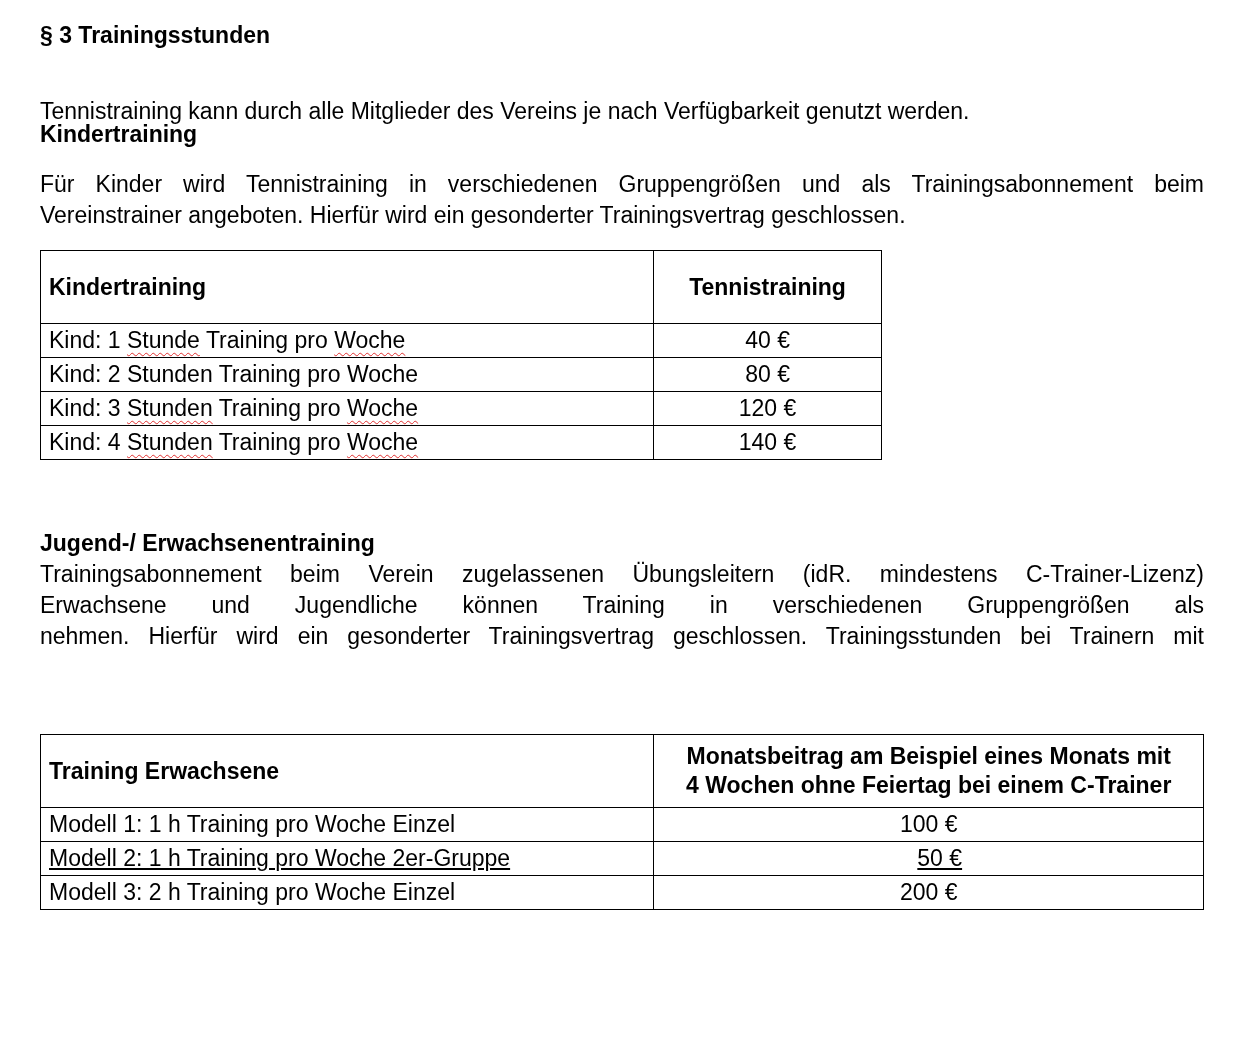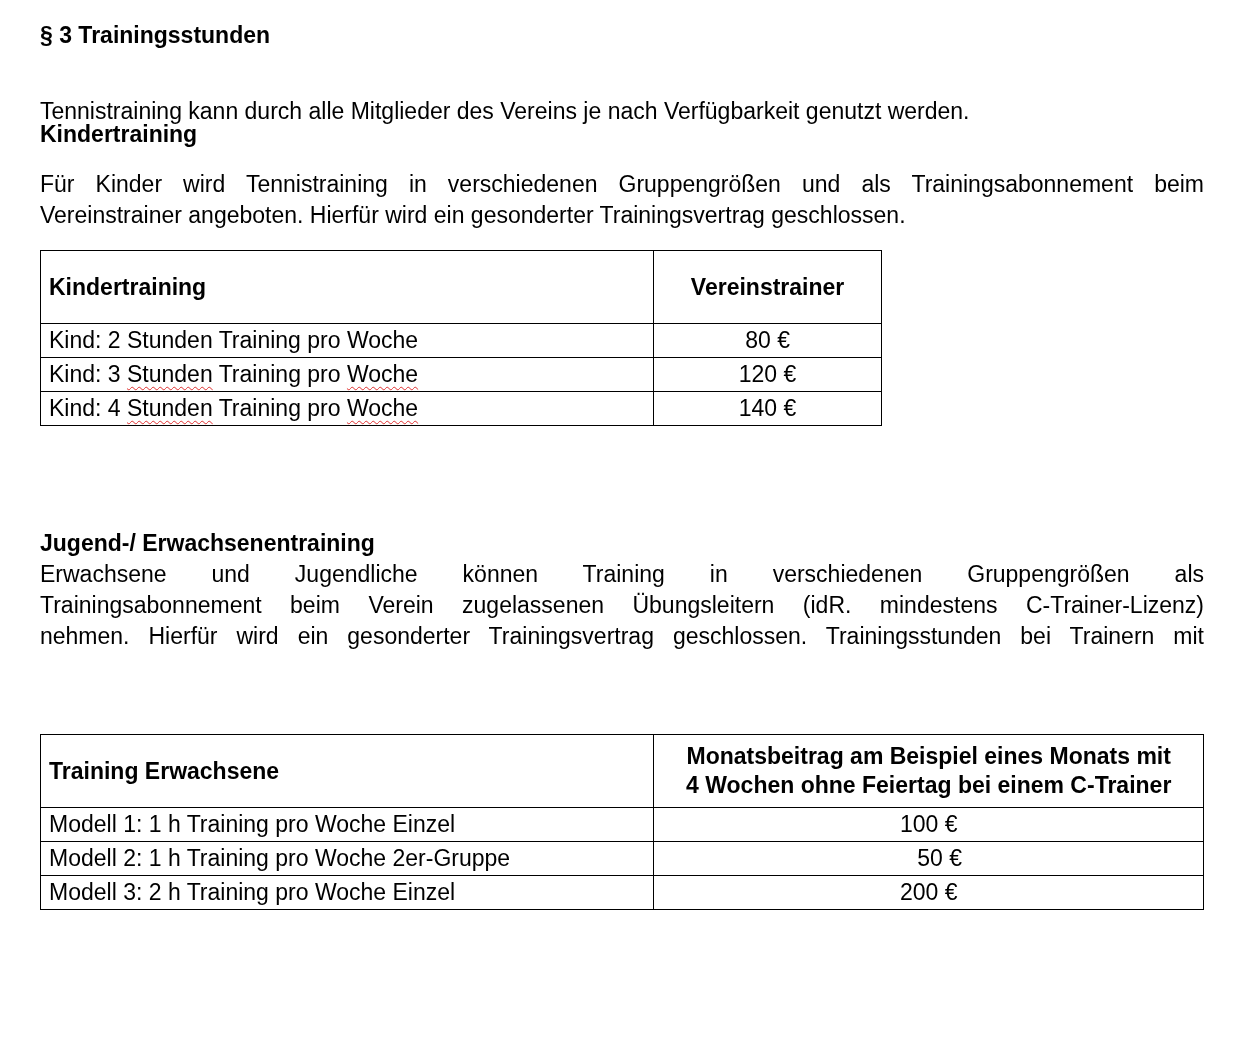--- a/index.html
+++ b/index.html
@@ -35,59 +35,63 @@
   </div>
 
   <table style="top:250px; width:842px;">
     <colgroup>
         <col style="width:614px">
         <col style="width:228px">
       </colgroup>
     <tbody>
         <tr style="height:73px;">
       <th>Kindertraining</th>
-      <th class="c">Vereinstrainer</th>
+      <th class="c">Tennistraining</th>
+    </tr>
+    <tr style="height:34px;">
+      <td><span>Kind: 1 </span><span class="spell">Stunde</span><span> Training pro </span><span class="spell">Woche</span></td>
+      <td class="c">40 €</td>
     </tr>
     <tr style="height:34px;padding-left:39px;">
       <td>Kind: 2 Stunden Training pro Woche</td>
       <td class="c">80 €</td>
     </tr>
     <tr style="height:34px;">
       <td><span>Kind: 3 </span><span class="spell">Stunden</span><span> Training pro </span><span class="spell">Woche</span></td>
       <td class="c">120 €</td>
     </tr>
     <tr style="height:34px;padding-left:36px;">
       <td><span>Kind: 4 </span><span class="spell">Stunden</span><span> Training pro </span><span class="spell">Woche</span></td>
       <td class="c">140 €</td>
     </tr>
   </tbody>
     </table>
 
   <div class="h" style="top:511px;margin-top:19px;">Jugend-/ Erwachsenentraining</div>
   <div class="p" style="top:559px;">
+    <span class="line">Trainingsabonnement beim Verein zugelassenen Übungsleitern (idR. mindestens C-Trainer-Lizenz)</span>
     <span class="line">Erwachsene und Jugendliche können Training in verschiedenen Gruppengrößen als</span>
-    <span class="line">Trainingsabonnement beim Verein zugelassenen Übungsleitern (idR. mindestens C-Trainer-Lizenz)</span>
     <span class="line">nehmen. Hierfür wird ein gesonderter Trainingsvertrag geschlossen. Trainingsstunden bei Trainern mit</span>
   </div>
 
   <table style="top:734px; width:1164px;">
     <colgroup>
         <col style="width:614px">
         <col style="width:550px">
       </colgroup>
     <tbody>
         <tr style="height:73px;padding-left:24px;">
       <th>Training Erwachsene</th>
       <th class="c" style="line-height:29px;"><span>Monatsbeitrag am Beispiel eines Monats mit</span><br><span>4 Wochen ohne Feiertag bei einem C-Trainer</span></th>
     </tr>
     <tr style="height:34px;">
       <td>Modell 1: 1 h Training pro Woche Einzel</td>
       <td class="c">100 €</td>
     </tr>
-    <tr style="height:34px;">
+    <tr style="height:34px;text-decoration:underline;">
       <td>Modell 2: 1 h Training pro Woche 2er-Gruppe</td>
       <td class="c" style="padding-left:30px;margin-top:20px;">50 €</td>
     </tr>
     <tr style="height:34px;">
       <td>Modell 3: 2 h Training pro Woche Einzel</td>
       <td class="c">200 €</td>
     </tr>
   </tbody>
     </table>
 </div>

